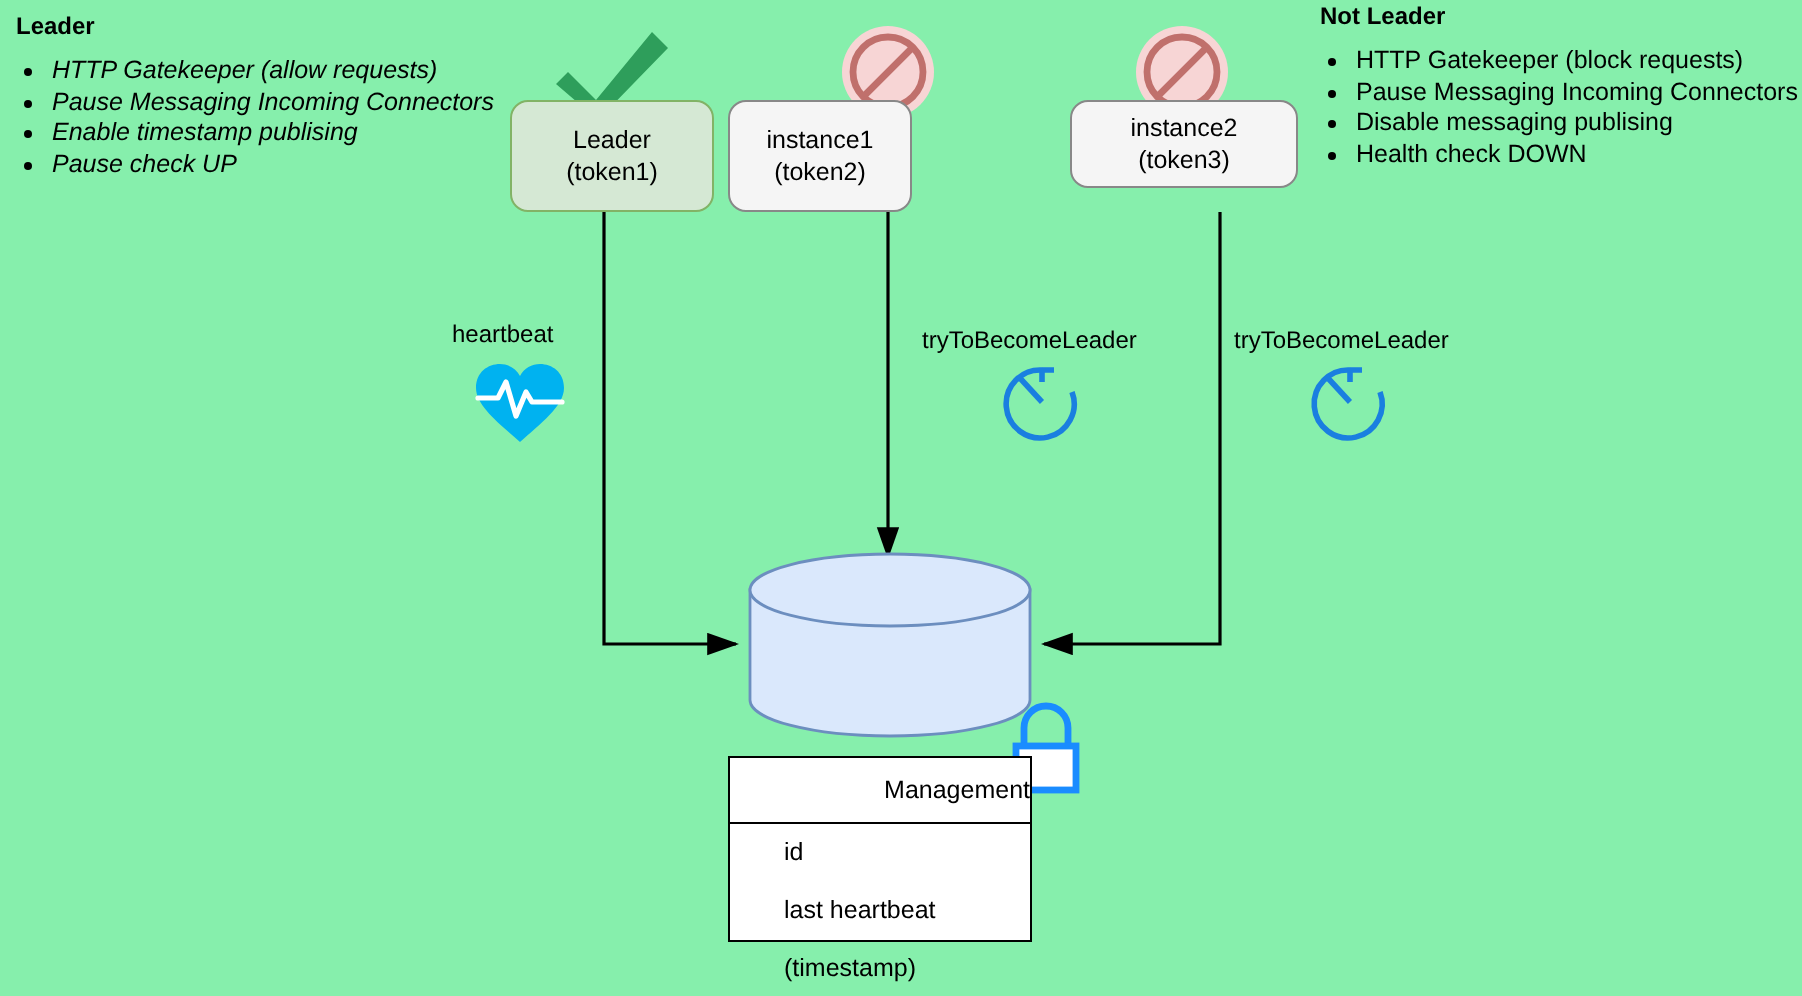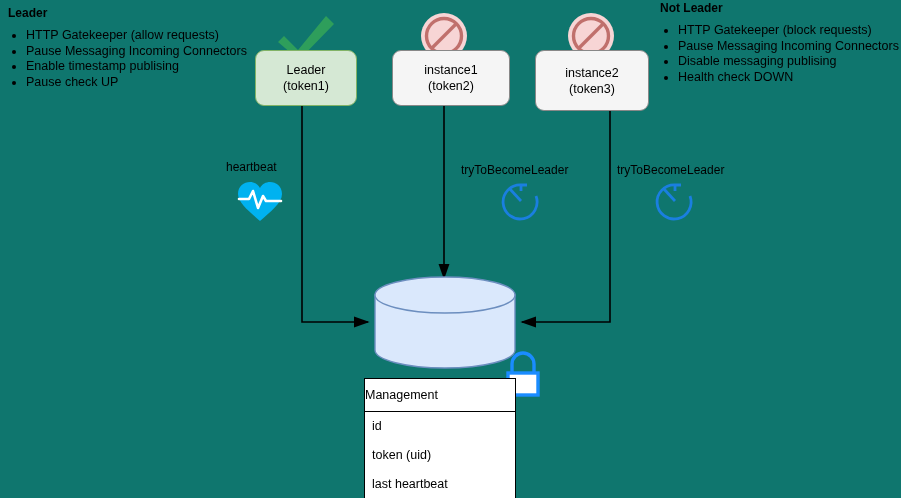--- a/index.html
+++ b/index.html
@@ -10,21 +10,21 @@
   }
   body {
     font-family: "Liberation Sans", sans-serif;
     color: #000000;
   }
   #canvas {
     position: relative;
     width: 901px;
     height: 498px;
     overflow: hidden;
-    background: #0f766e;
+    background: #86efac;
   }
   .abs { position: absolute; }
 
   
   .legend-title {
     font-size: 12px;
     font-weight: bold;
     color: #000;
     white-space: nowrap;
   }
@@ -34,21 +34,21 @@
     font-size: 12.5px;
     line-height: 15.5px;
     color: #000;
   }
   .legend-list li {
     margin: 0;
     padding: 0;
     list-style: disc;
   }
   .legend-left { left: 8px; top: 6px; width: 250px; }
-  .legend-left .legend-list { margin-top: 8px; width: 230px; }
+  .legend-left .legend-list { margin-top: 8px; width: 230px; font-style: italic; }
   .legend-right { left: 660px; top: 1px; width: 250px; }
   .legend-right .legend-list { margin-top: 8px; width: 245px; }
 
   
   .node {
     box-sizing: border-box;
     border-radius: 9px;
     border: 1px solid #999999;
     display: flex;
     flex-direction: column;
@@ -80,29 +80,30 @@
     box-sizing: border-box;
     border: 1px solid #000;
     background: #ffffff;
     font-size: 12.5px;
     color: #000;
   }
   .mgmt-header {
     box-sizing: border-box;
     height: 33px;
     line-height: 33px;
-    text-align: left;
+    text-align: right;
     border-bottom: 1px solid #000;
   }
   .mgmt-row {
     box-sizing: border-box;
     height: 29px;
     line-height: 29px;
     padding-left: 7px;
     text-align: left;
+    margin-left: 20px;
   }
 
   
   #wires { position: absolute; left: 0; top: 0; }
 </style>
 </head>
 <body>
 
 <div id="canvas">
 
@@ -187,36 +188,35 @@
       <li>Disable messaging publising</li>
       <li>Health check DOWN</li>
     </ul>
   </div>
 
   <div class="abs node leader" style="left:255px; top:50px; width:102px; height:56px;">
     <span>Leader</span>
     <span>(token1)</span>
   </div>
 
-  <div class="abs node follower" style="left:392px; top:50px; width:118px; height:56px;">
+  <div class="abs node follower" style="left:364px; top:50px; width:92px; height:56px;">
     <span>instance1</span>
     <span>(token2)</span>
   </div>
 
-  <div class="abs node follower" style="left:535px; top:50px; width:114px; height:61px;align-items:center;">
+  <div class="abs node follower" style="left:535px; top:50px; width:114px; height:44px;align-items:center;">
     <span>instance2</span>
     <span>(token3)</span>
   </div>
 
   <div class="abs arrow-label" style="left:226px; top:160px;text-align:right;">heartbeat</div>
 
   <div class="abs arrow-label" style="left:461px; top:163px;">tryToBecomeLeader</div>
 
   <div class="abs arrow-label" style="left:617px; top:163px;">tryToBecomeLeader</div>
 
   <div class="abs mgmt-table" style="left:364px; top:378px; width:152px;">
     <div class="mgmt-header">Management</div>
     <div class="mgmt-row">id</div>
-    <div class="mgmt-row">token (uid)</div>
     <div class="mgmt-row">last heartbeat (timestamp)</div>
   </div>
 
 </div>
 
 </body></html>

